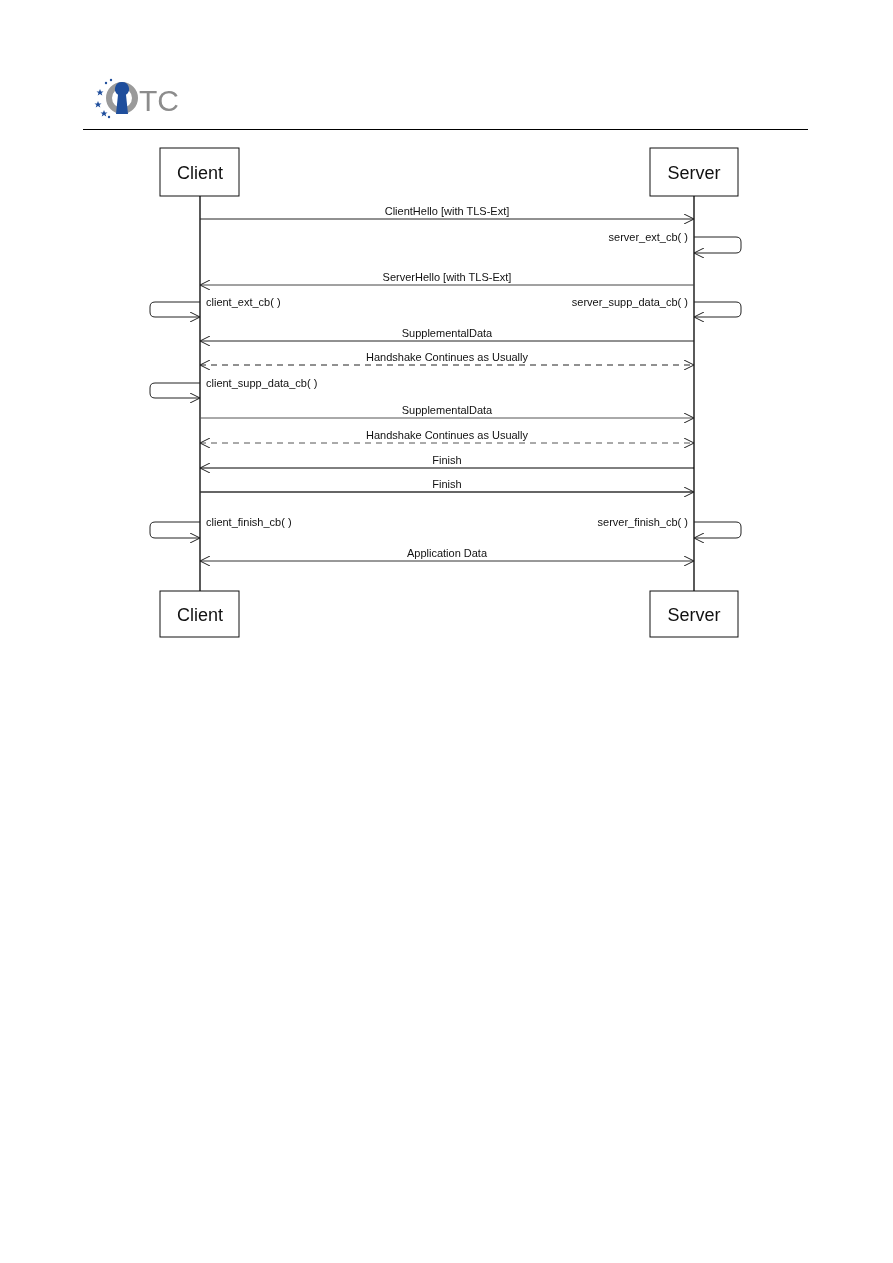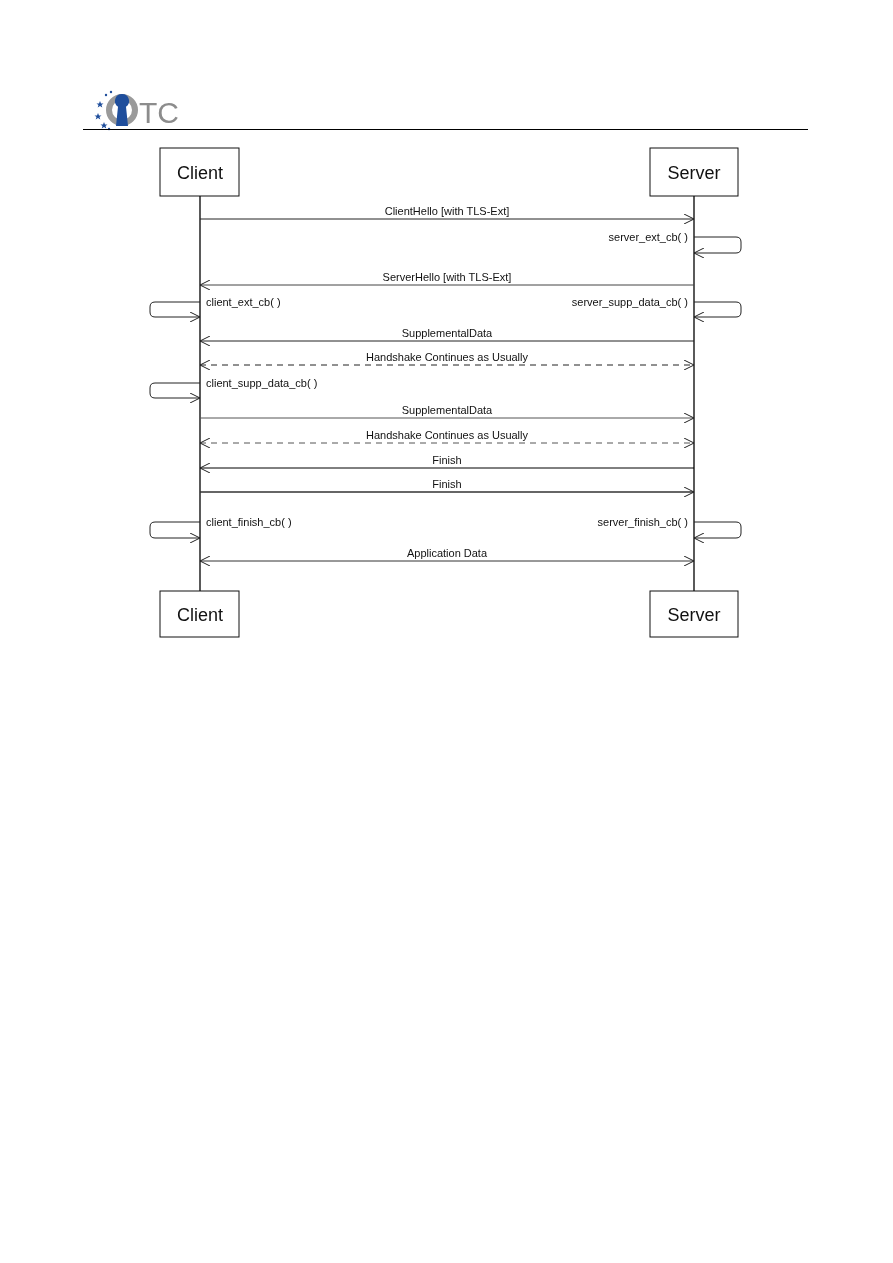--- a/index.html
+++ b/index.html
@@ -1,18 +1,18 @@
 <!DOCTYPE html>
 <html><head>
   <meta charset="utf-8">
   <style>
     html, body { margin: 0; padding: 0; background: #ffffff; }
     body { width: 893px; height: 1263px; position: relative; overflow: hidden;
            font-family: "Liberation Sans", sans-serif; }
-    #logo { position: absolute; left: 92px; top: 88px; width: 96px; height: 44px; }
+    #logo { position: absolute; left: 92px; top: 76px; width: 96px; height: 44px; }
     #header-rule { position: absolute; left: 83px; top: 129px; width: 725px; height: 0;
                    border-top: 1.5px solid #000; }
     #diagram { position: absolute; left: 0; top: 0; }
     .lbl { font-family: "Liberation Sans", sans-serif; font-size: 11px; fill: #111; }
     .box-lbl { font-family: "Liberation Sans", sans-serif; font-size: 18px; fill: #111; }
   </style>
 </head>
 <body>
 
 <div id="logo">

